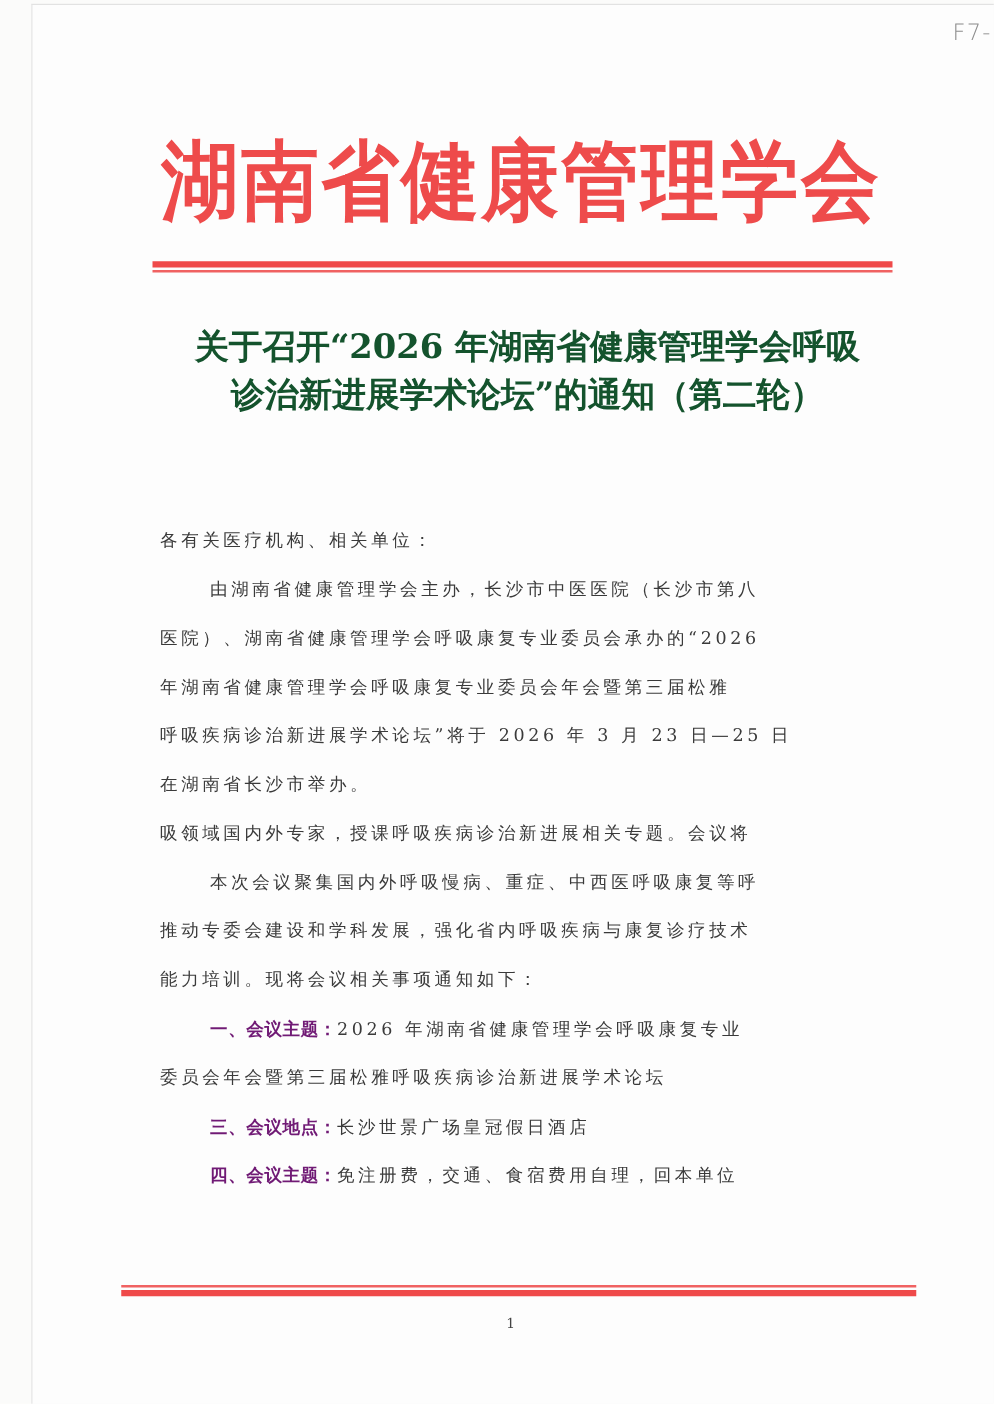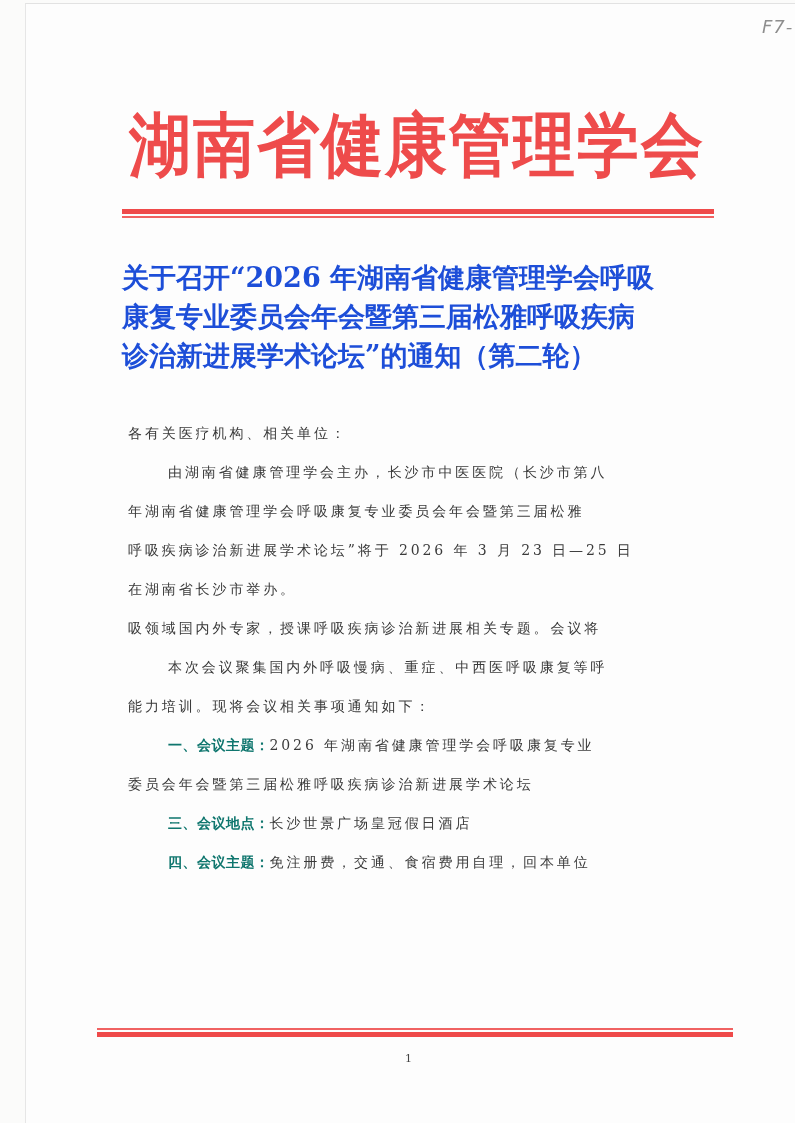--- a/index.html
+++ b/index.html
@@ -26,21 +26,20 @@
     }
     .handwritten {
       position: absolute;
       left: 762px;
       top: 16px;
       font-family: "DejaVu Sans", sans-serif;
       font-size: 18px;
       color: #8e8e8e;
       letter-spacing: 1px;
       font-weight: 300;
-      font-style: italic;
     }
     .org-header {
       position: absolute;
       left: 122px;
       top: 103px;
       width: 590px;
       text-align: center;
       font-family: "DejaVu Serif", serif;
       font-size: 62px;
       font-weight: bold;
@@ -77,45 +76,45 @@
       top: 1028px;
       width: 636px;
     }
     .rule-bottom .thick { top: 4px; height: 5px; }
     .rule-bottom .thin { top: 0px; height: 2px; }
     .notice-title {
       position: absolute;
       left: 122px;
       top: 258px;
       width: 600px;
-      text-align: left;
+      text-align: center;
       font-family: "DejaVu Serif", serif;
       font-weight: bold;
       font-size: 27px;
       line-height: 39px;
-      color: #1d4ed8;
+      color: #14532d;
     }
     .notice-title div { white-space: nowrap; }
     .body-text {
       position: absolute;
       left: 128px;
       top: 414px;
       width: 592px;
       font-family: "DejaVu Serif", serif;
       font-size: 14px;
       line-height: 39px;
       color: #3a3a3a;
       letter-spacing: 2.9px;
     }
     .line { white-space: nowrap; height: 39px; }
     .indent { padding-left: 40px; }
     .item-label {
       font-family: Liberation Sans, sans-serif;
       font-weight: bold;
-      color: #0f766e;
+      color: #701a75;
       letter-spacing: 0.5px;
     }
     .page-number {
       position: absolute;
       left: 405px;
       top: 1052px;
       font-family: "DejaVu Serif", serif;
       font-size: 11px;
       color: #444;
     }
@@ -129,34 +128,35 @@
 
 <div class="org-header">湖南省健康管理学会</div>
 
 <div class="red-rule rule-top">
   <div class="thick"></div>
   <div class="thin"></div>
 </div>
 
 <div class="notice-title">
   <div>关于召开“2026 年湖南省健康管理学会呼吸</div>
-  <div>康复专业委员会年会暨第三届松雅呼吸疾病</div>
   <div>诊治新进展学术论坛”的通知（第二轮）</div>
 </div>
 
 <div class="body-text">
   <div class="line">各有关医疗机构、相关单位：</div>
 
   <div class="line indent">由湖南省健康管理学会主办，长沙市中医医院（长沙市第八</div>
+  <div class="line">医院）、湖南省健康管理学会呼吸康复专业委员会承办的“2026</div>
   <div class="line">年湖南省健康管理学会呼吸康复专业委员会年会暨第三届松雅</div>
   <div class="line">呼吸疾病诊治新进展学术论坛”将于 2026 年 3 月 23 日—25 日</div>
   <div class="line">在湖南省长沙市举办。</div>
 
   <div class="line">吸领域国内外专家，授课呼吸疾病诊治新进展相关专题。会议将</div>
   <div class="line indent">本次会议聚集国内外呼吸慢病、重症、中西医呼吸康复等呼</div>
+  <div class="line">推动专委会建设和学科发展，强化省内呼吸疾病与康复诊疗技术</div>
   <div class="line">能力培训。现将会议相关事项通知如下：</div>
 
   <div class="line indent">
     <span class="item-label">一、会议主题：</span><span>2026 年湖南省健康管理学会呼吸康复专业</span>
   </div>
   <div class="line">委员会年会暨第三届松雅呼吸疾病诊治新进展学术论坛</div>
 
 
   <div class="line indent">
     <span class="item-label">三、会议地点：</span><span>长沙世景广场皇冠假日酒店</span>

